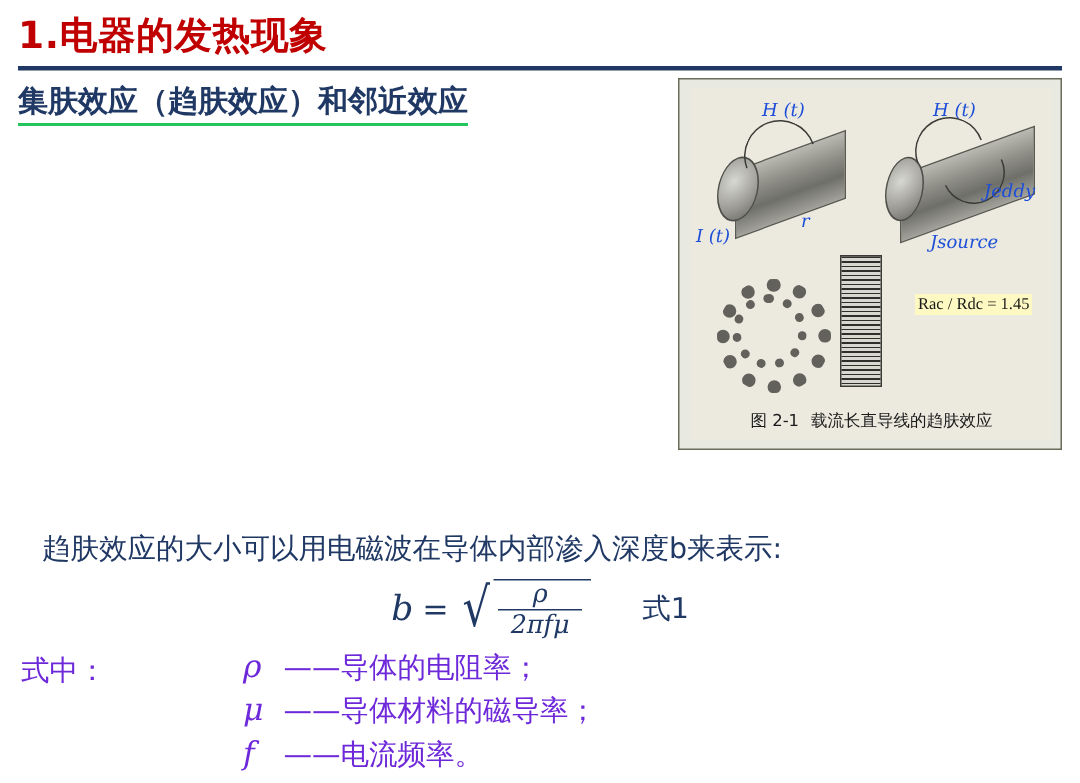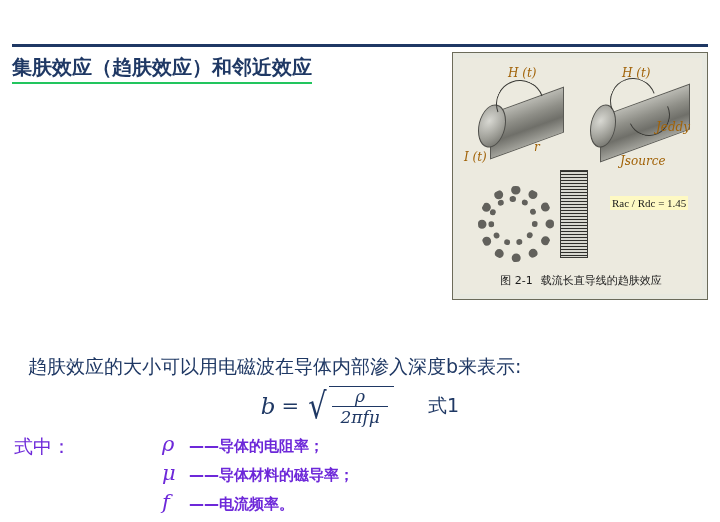--- a/index.html
+++ b/index.html
@@ -175,22 +175,21 @@
   .legend-sym {
     width: 175px;
     text-align: left;
     padding-left: 148px;
     box-sizing: border-box;
     font-family: "DejaVu Serif", "Liberation Serif", serif;
     font-style: italic;
     font-size: 21px;
   }
   .legend-desc {
-    font-size: 15px;
-    font-weight: bold;
+    font-size: 19px;
   }
   
   .figure {
     position: absolute;
     left: 452px;
     top: 52px;
     width: 256px;
     height: 248px;
     background: #e8e9e0;
     border: 1px solid #6b6b5a;
@@ -213,21 +212,21 @@
     text-align: center;
     font-size: 11px;
     color: #1a1a1a;
     font-family: "DejaVu Sans", "Liberation Sans", sans-serif;
   }
   .fig-caption .cap-num { margin-right: 8px; }
   .fig-label {
     position: absolute;
     font-family: "DejaVu Serif", "Liberation Serif", serif;
     font-style: italic;
-    color: #a16207;
+    color: #1d4ed8;
     font-size: 12px;
   }
   
   .cyl {
     position: absolute;
     background: linear-gradient(to bottom, #b9b9b2 0%, #8e8e87 35%, #6f6f69 65%, #a3a39c 100%);
     border: 1px solid #5a5a55;
     border-radius: 0;
   }
   .cyl-cap {
@@ -264,20 +263,21 @@
     padding: 1px 2px;
     white-space: nowrap;
   }
 </style>
 </head>
 <body>
 
 <div class="slide">
 
   <div class="title-bar">
+    <div class="title-text">1.电器的发热现象</div>
     <div class="title-rule"></div>
   </div>
 
   <div class="subtitle">集肤效应（趋肤效应）和邻近效应</div>
 
 
   <div class="body-text2">趋肤效应的大小可以用电磁波在导体内部渗入深度b来表示:</div>
 
   <div class="formula-row">
     <div class="formula">

